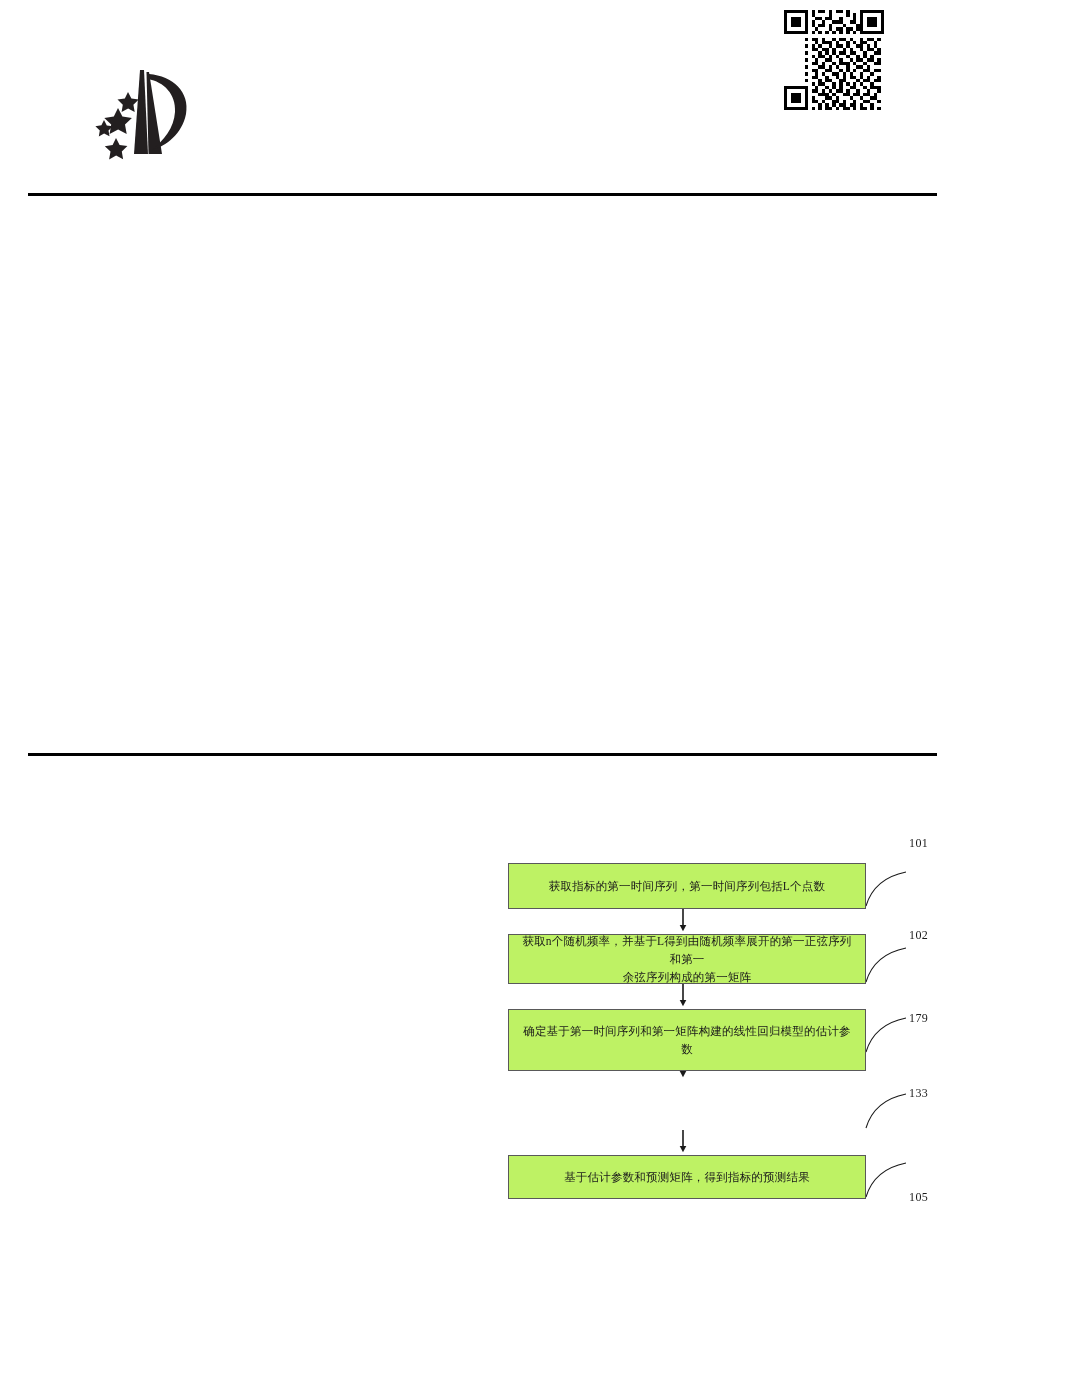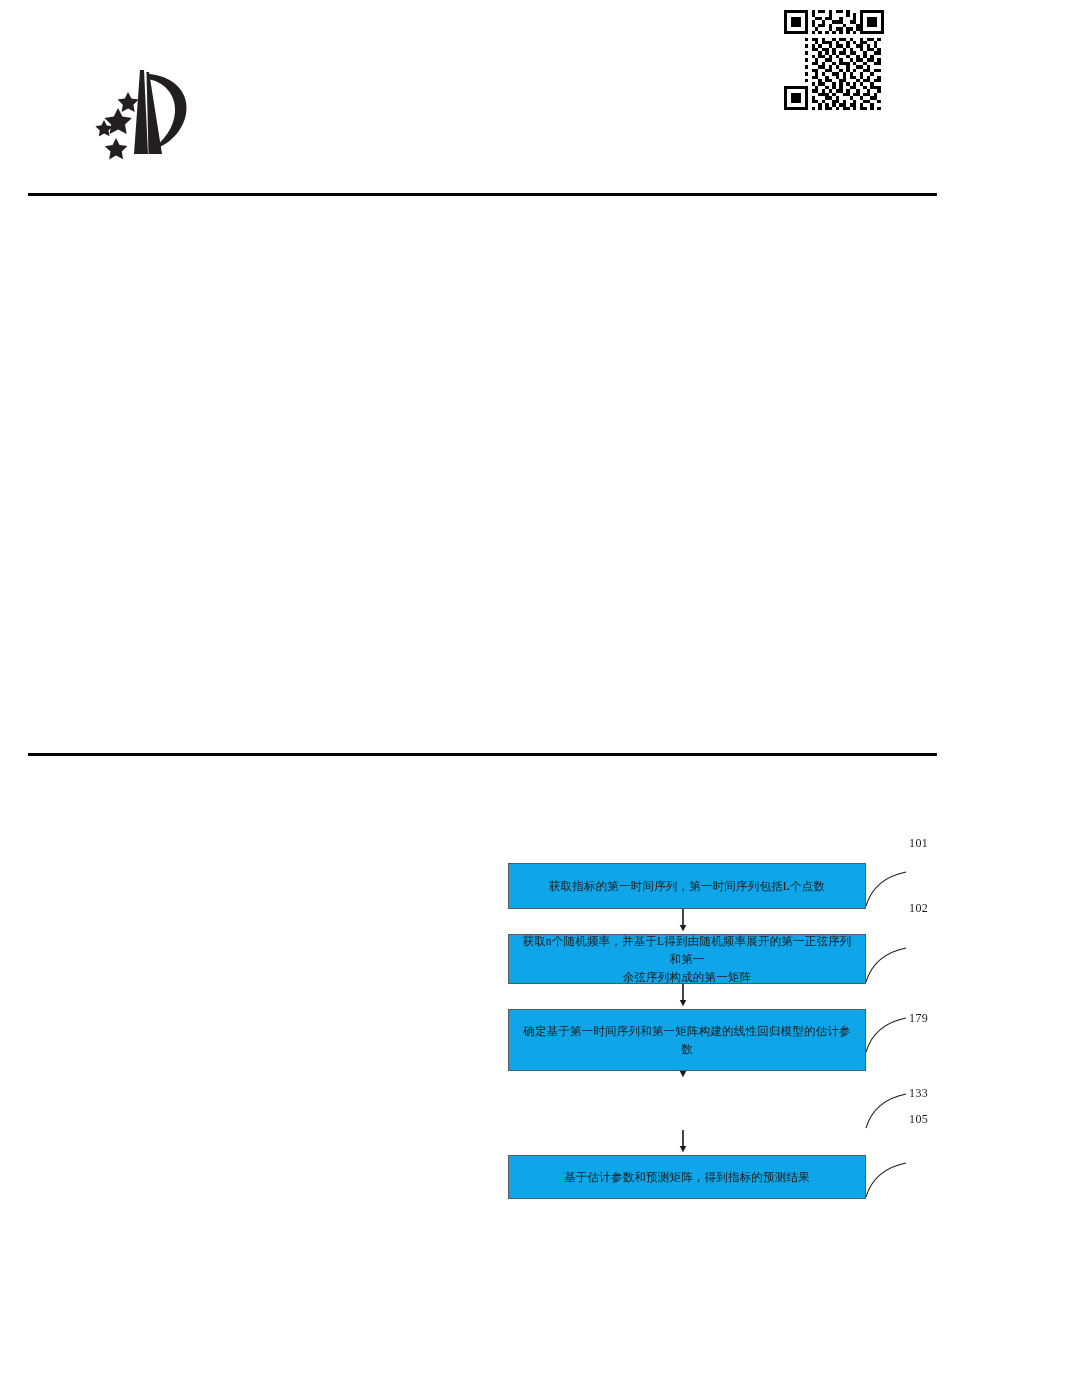--- a/index.html
+++ b/index.html
@@ -52,21 +52,21 @@
     top: 0;
     width: 1077px;
     height: 1399px;
     pointer-events: none;
   }
   .flow-box {
     position: absolute;
     left: 508px;
     width: 358px;
     border: 1px solid #595959;
-    background: #0ea5e9;
+    background: #bef264;
     box-sizing: border-box;
     display: flex;
     align-items: center;
     justify-content: center;
     text-align: center;
   }
   .flow-box-text {
     font-family: "Liberation Serif", "DejaVu Serif", serif;
     font-size: 11.5px;
     line-height: 18px;
@@ -81,24 +81,24 @@
   #flow-box-105 { top: 1155px; height: 44px; }
 
   .ref-number {
     position: absolute;
     font-family: "Liberation Serif", "DejaVu Serif", serif;
     font-size: 12px;
     color: #1a1a1a;
     letter-spacing: 0.4px;
   }
   #ref-101 { left: 909px; top: 836px; }
-  #ref-102 { left: 909px; top: 901px; }
+  #ref-102 { left: 909px; top: 928px; }
   #ref-103 { left: 909px; top: 1011px; }
   #ref-104 { left: 909px; top: 1086px; }
-  #ref-105 { left: 909px; top: 1112px; }
+  #ref-105 { left: 909px; top: 1190px; }
 
   .connector-svg {
     position: absolute;
     left: 0;
     top: 0;
     width: 1077px;
     height: 1399px;
   }
 </style>
 </head>

